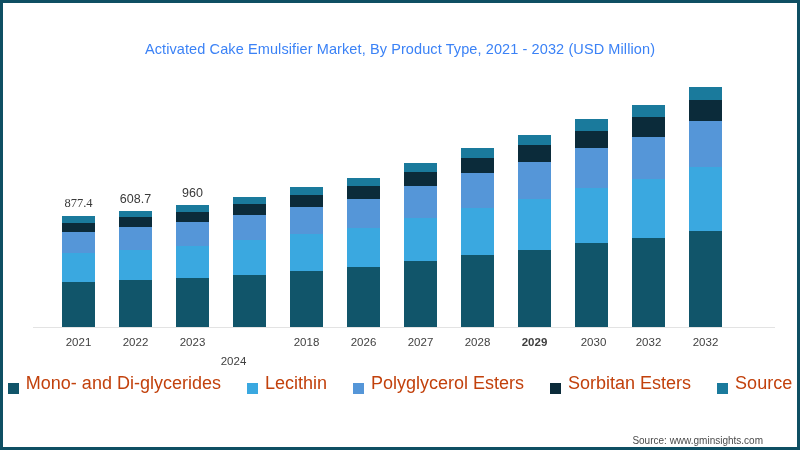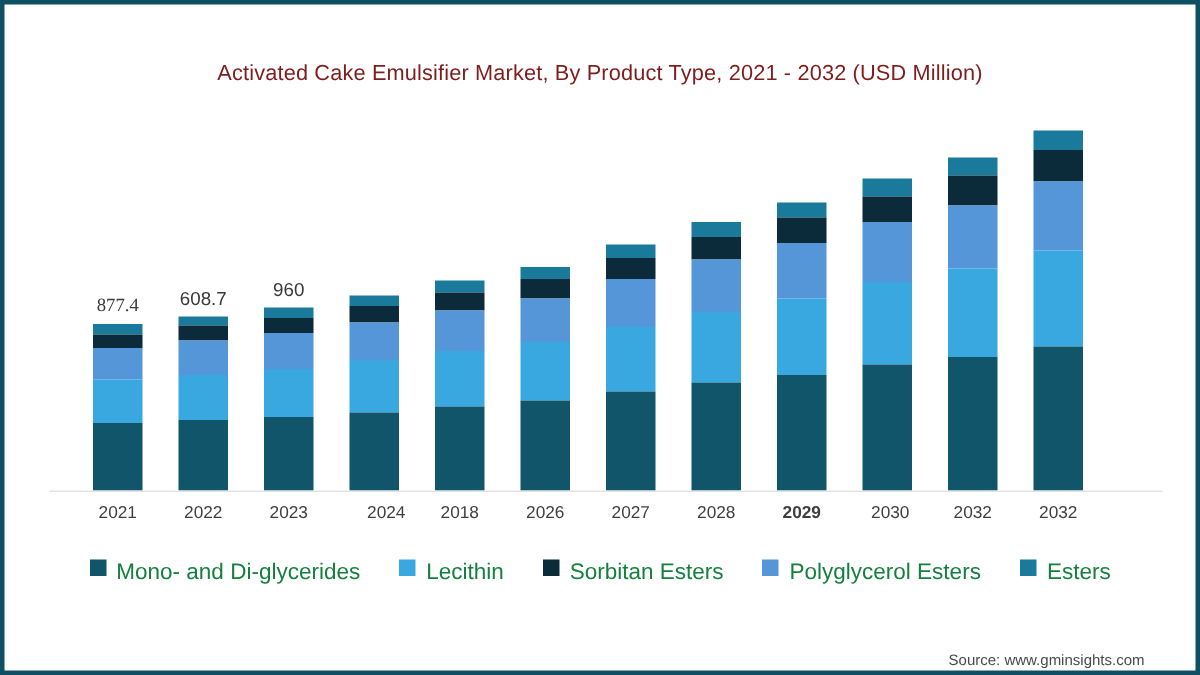--- a/index.html
+++ b/index.html
@@ -31,21 +31,21 @@
     bottom: 6px;
     background: #ffffff;
   }
   #chart-title {
     position: absolute;
     left: 0;
     top: 32px;
     width: 100%;
     text-align: center;
     font-size: 14.5px;
-    color: #7f1d1d;
+    color: #3b82f6;
     letter-spacing: 0.1px;
     white-space: nowrap;
   }
   #plot {
     position: absolute;
     left: 24px;
     top: 56px;
     width: 740px;
     height: 262px;
   }
@@ -99,24 +99,24 @@
     left: 0;
     top: 364px;
     width: 100%;
     display: flex;
     justify-content: center;
     align-items: center;
     gap: 26px;
   }
   .legend-item {
     display: flex;
-    align-items: flex-start;
+    align-items: flex-end;
     gap: 7px;
-    font-size: 15px;
-    color: #15803d;
+    font-size: 18px;
+    color: #c2410c;
     white-space: nowrap;
   }
   .legend-swatch {
     width: 11px;
     height: 11px;
     flex: 0 0 auto;
   }
   #source {
     position: absolute;
     right: 28px;
@@ -247,50 +247,50 @@
           </div>
         </div>
       </div>
 
     <div id="axis-line"></div>
 
     <div id="x-axis">
         <div class="x-tick" style="left: 17px;">2021</div>
         <div class="x-tick" style="left: 74px;">2022</div>
         <div class="x-tick" style="left: 131px;">2023</div>
-        <div class="x-tick" style="left: 196px;">2024</div>
+        <div class="x-tick" style="left: 172px; margin-top: 19px;">2024</div>
         <div class="x-tick" style="left: 245px;">2018</div>
         <div class="x-tick" style="left: 302px;">2026</div>
         <div class="x-tick" style="left: 359px;">2027</div>
         <div class="x-tick" style="left: 416px;">2028</div>
         <div class="x-tick" style="left: 473px; font-weight: bold;">2029</div>
         <div class="x-tick" style="left: 532px;">2030</div>
         <div class="x-tick" style="left: 587px;">2032</div>
         <div class="x-tick" style="left: 644px;">2032</div>
       </div>
 
     <div id="legend">
         <div class="legend-item">
           <span class="legend-swatch" style="background: rgb(17, 85, 106);"></span>
           <span>Mono- and Di-glycerides</span>
         </div>
         <div class="legend-item">
           <span class="legend-swatch" style="background: rgb(58, 168, 224);"></span>
           <span>Lecithin</span>
         </div>
         <div class="legend-item">
+          <span class="legend-swatch" style="background: rgb(85, 150, 216);"></span>
+          <span>Polyglycerol Esters</span>
+        </div>
+        <div class="legend-item">
           <span class="legend-swatch" style="background: rgb(11, 43, 58);"></span>
           <span>Sorbitan Esters</span>
         </div>
         <div class="legend-item">
-          <span class="legend-swatch" style="background: rgb(85, 150, 216);"></span>
-          <span>Polyglycerol Esters</span>
-        </div>
-        <div class="legend-item">
           <span class="legend-swatch" style="background: rgb(26, 122, 156);"></span>
-          <span>Esters</span>
+          <span>Source</span>
         </div>
       </div>
 
     <div id="source">Source: www.gminsights.com</div>
 
   </div>
 </div>
 
 </body></html>

